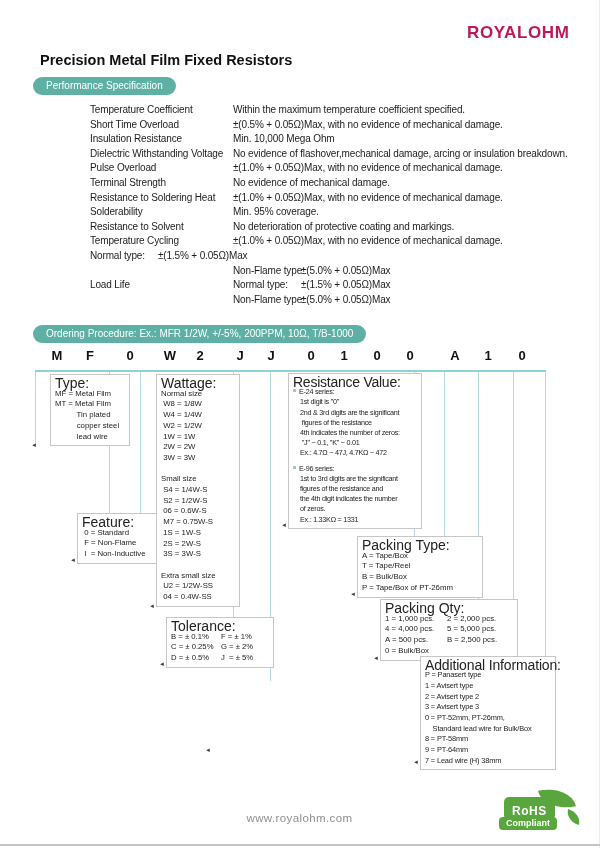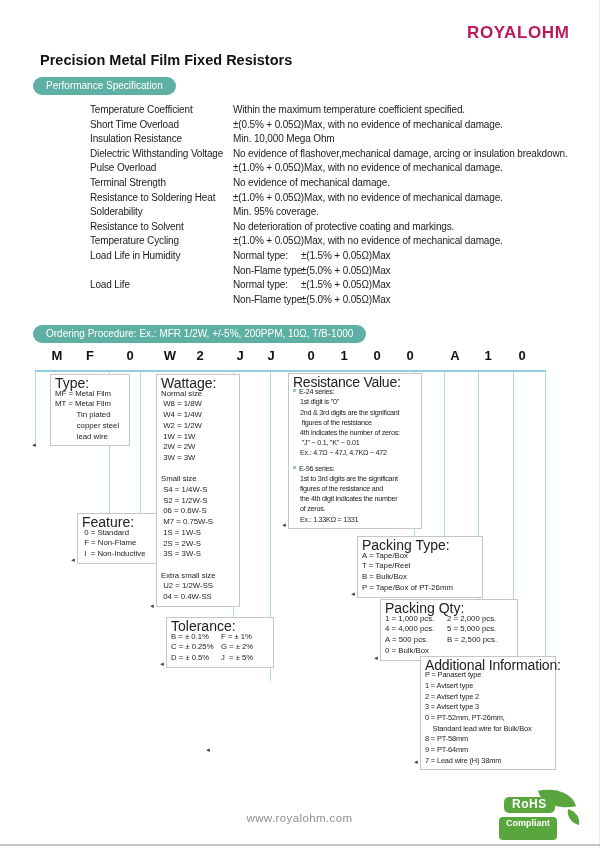--- a/index.html
+++ b/index.html
@@ -37,22 +37,22 @@
   .resbox{font-size:7.2px;letter-spacing:-.25px;line-height:10.2px}
   .resbox .bl{min-height:10.2px}
   .addbox{font-size:7.4px;letter-spacing:-.15px;line-height:10.2px}
   .tolbox{font-size:7.7px}
   .url{position:absolute;top:812px;left:0;right:0;text-align:center;color:#8f8f8f;font-size:11.5px;letter-spacing:.4px}
   .rohs{position:absolute;left:498px;top:787px;width:86px;height:56px}
   .leaf{position:absolute;background:#58a63d}
   .leafbig{left:42px;top:0;width:34px;height:23px;border-radius:0 100% 0 100%;transform:rotate(-12deg)}
   .leafsmall{left:68px;top:24px;width:15px;height:12px;border-radius:0 100% 0 100%;transform:rotate(18deg)}
   .rpill{position:absolute;background:#58a63d;color:#fff;font-weight:bold;white-space:nowrap}
-  .r1{left:6px;top:10px;font-size:12px;padding:0 8px 2px;border-radius:5px;letter-spacing:.5px}
-  .r2{left:1px;top:30px;font-size:9px;padding:1px 7px 12px;border-radius:4px}
+  .r1{left:6px;top:10px;font-size:12px;padding:7px 8px 2px;border-radius:5px;letter-spacing:.5px}
+  .r2{left:1px;top:30px;font-size:9px;padding:1px 7px 2px;border-radius:4px}
   .bottomline{position:absolute;top:844px;left:0;width:600px;height:2px;background:#c4c4c4}
 </style>
 </head>
 <body>
 
 <div class="page">
 
   <div class="brand">ROYALOHM</div>
   <h1 class="title">Precision Metal Film Fixed Resistors</h1>
   <div class="badge b1">Performance Specification</div>
@@ -105,21 +105,20 @@
           <span class="sval">No deterioration of protective coating and markings.</span>
         </div>
 
         <div class="srow">
           <span class="slabel">Temperature Cycling</span>
           <span class="sval">±(1.0% + 0.05Ω)Max, with no evidence of mechanical damage.</span>
         </div>
 
       </div>
     <div class="srow">
-      <span class="slabel">Load Life in Humidity</span>
       <span class="skey">Normal type:</span>
       <span class="sval">±(1.5% + 0.05Ω)Max</span>
     </div>
     <div class="srow">
       <span class="slabel"></span>
       <span class="skey">Non-Flame type:</span>
       <span class="sval">±(5.0% + 0.05Ω)Max</span>
     </div>
     <div class="srow">
       <span class="slabel">Load Life</span>

